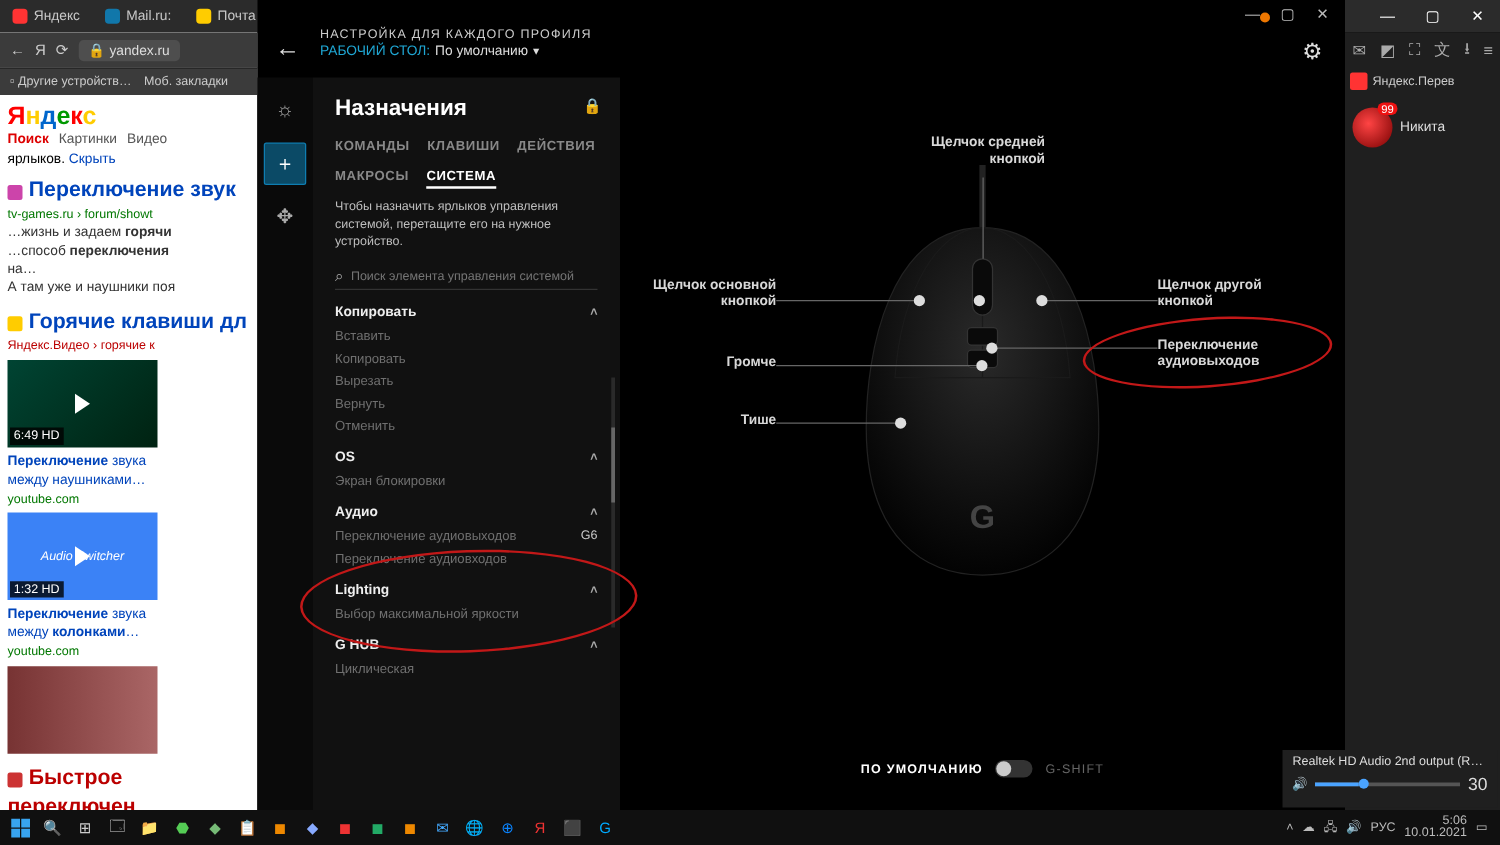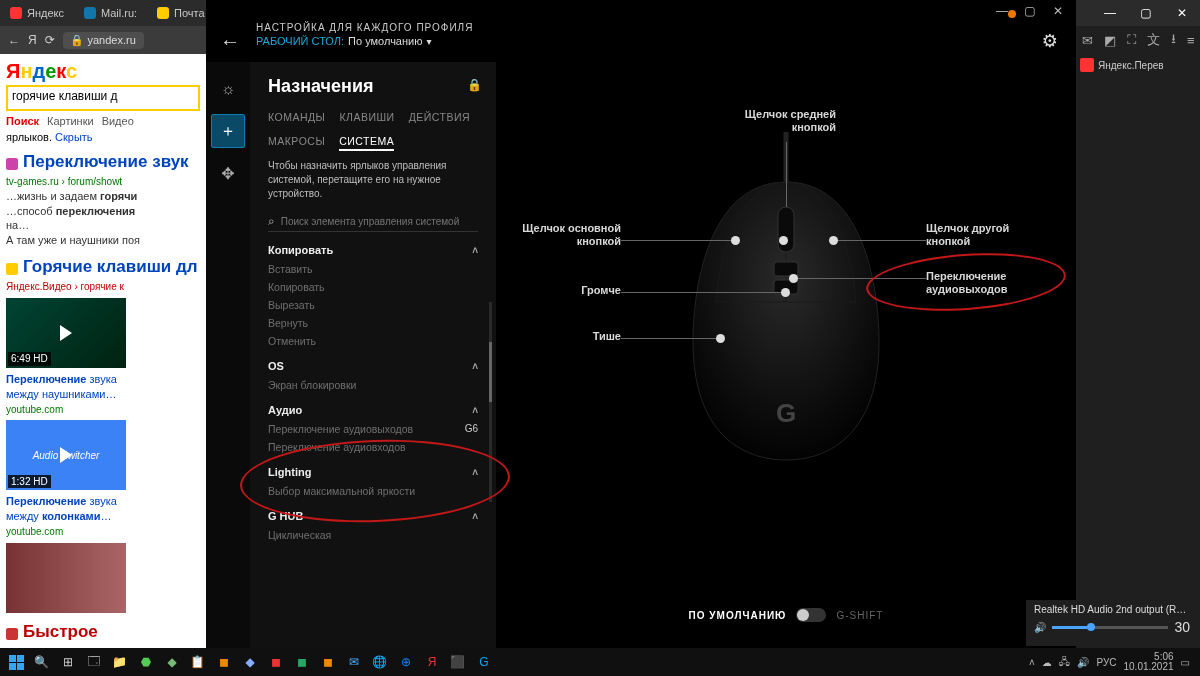--- a/index.html
+++ b/index.html
@@ -59,21 +59,21 @@
 .ghub-top .dot { position:absolute; right:60px; top:-12px; width:8px;height:8px;border-radius:50%;background:#e70;}
 
 .ghub-body { display:flex; height: 590px; }
 .tool-rail { width: 44px; background: #0a0a0a; display:flex; flex-direction:column; align-items:center; padding-top:6px; }
 .tool-rail .tbtn { width:34px; height:34px; margin:4px 0; display:flex; align-items:center; justify-content:center; color:#aaa; font-size:16px; border-radius:2px;}
 .tool-rail .tbtn.active { background:#0b4a66; color:#fff; border:1px solid #0e7db1;}
 .assign-panel { width: 246px; background: #111; padding: 14px 18px 0 18px; position:relative; overflow:hidden;}
 .assign-panel h2 { color:#fff; font-size:18px; font-weight:600; }
 .assign-panel .lock { position:absolute; right:14px; top:16px; color:#777; font-size:12px;}
 .ap-tabs { display:flex; flex-wrap:wrap; gap:12px 14px; margin:14px 0 8px; font-size:10.5px; letter-spacing:.5px;}
-.ap-tabs span { color:#888; cursor:default;}
+.ap-tabs span { color:#888; cursor:default;font-weight:bold;}
 .ap-tabs span.active { color:#fff; border-bottom:2px solid #fff; padding-bottom:2px;}
 .ap-help { font-size:10px; color:#bfbfbf; line-height:1.4; margin:6px 0 10px;}
 .ap-search { display:flex; align-items:center; border-bottom:1px solid #333; padding:3px 0; margin-bottom:8px;}
 .ap-search input { flex:1; background:transparent; border:0; color:#888; font-size:10px; outline:none;}
 .ap-search .mag { color:#aaa; font-size:12px; margin-right:6px;}
 .cat { margin-top:6px; }
 .cat-h { display:flex; justify-content:space-between; align-items:center; color:#eee; font-size:11px; font-weight:600; padding:4px 0;}
 .cat-h .arr { color:#aaa; font-size:10px;}
 .cat .item { color:#6f6f6f; font-size:10.5px; padding:3px 0; display:flex; justify-content:space-between;}
 .cat .item .tag { color:#ccc; font-size:10px;}
@@ -135,24 +135,27 @@
   </div>
 </div>
 
 <div class="browser-col">
   <div class="addr-bar">
     <span>←</span>
     <span>Я</span>
     <span>⟳</span>
     <span class="url-box"><span>🔒</span> <span>yandex.ru</span></span>
   </div>
+  <div class="bm-bar">
+    <span>▫ <span>Другие устройств…</span></span>
+    <span><span>Моб. закладки</span></span>
+  </div>
 
   <div class="ysearch">
     <span class="logo"><span class="r">Я</span><span class="y">н</span><span class="b">д</span><span class="g">е</span><span class="r">к</span><span class="y">с</span></span>
-    <div class="sbox">горячие клавиши д</div>
     <div class="stabs">
       <span>Поиск</span>
       <span>Картинки</span>
       <span>Видео</span>
     </div>
     <div class="snip"><span>ярлыков.</span> <a class="hide-link">Скрыть</a></div>
 
     <div class="result">
       <span class="fav" style="background:#c4a"></span>
       <a class="title"><b>Переключение звук</b></a><br>
@@ -199,20 +202,26 @@
     <span>✉</span>
     <span>◩</span>
     <span>⛶</span>
     <span>文</span>
     <span>⭳</span>
     <span>≡</span>
   </div>
   <div class="bookmark-row">
     <span class="yt"></span>
       <span>Яндекс.Перев</span>
+  </div>
+  <div class="avatar-row">
+    <div class="avatar">
+        <span class="badge">99</span>
+      </div>
+    <span class="uname">Никита</span>
   </div>
 </div>
 
 <div class="ghub">
   <div class="ghub-title">
     <span class="wbtn">—</span>
     <span class="wbtn">▢</span>
     <span class="wbtn">✕</span>
   </div>
   <div class="ghub-top">

